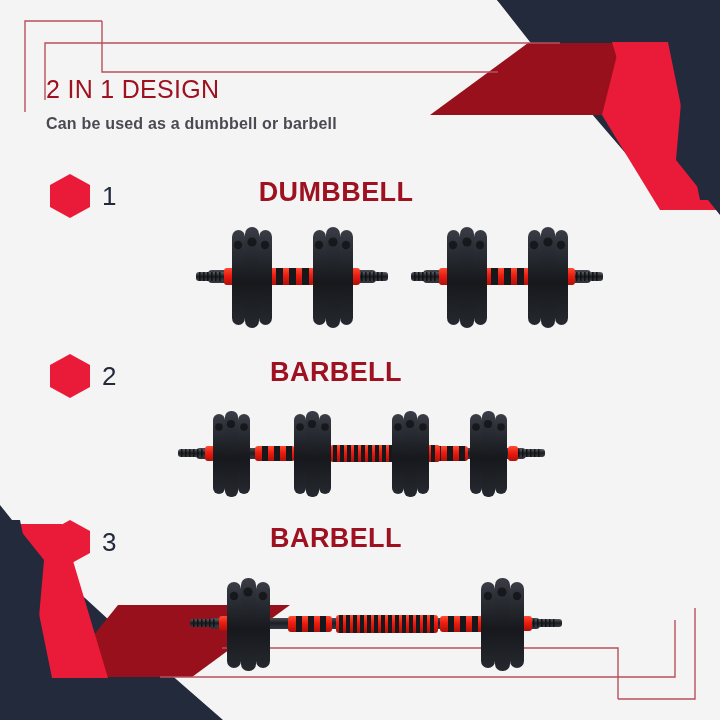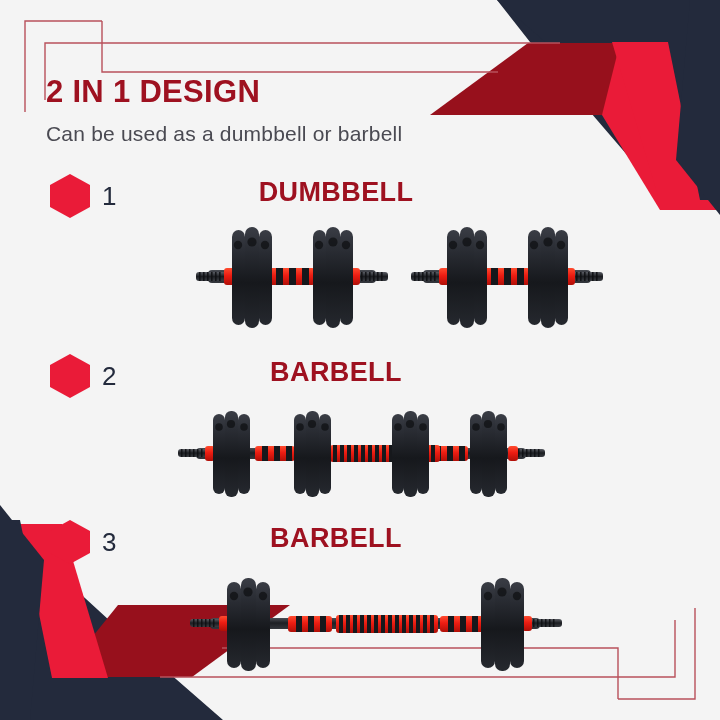--- a/index.html
+++ b/index.html
@@ -13,30 +13,30 @@
 
   
   .corner-svg { position:absolute; top:0; left:0; width:720px; height:720px; pointer-events:none; }
 
   
   .frame-svg { position:absolute; top:0; left:0; width:720px; height:720px; pointer-events:none; }
 
   
   .header { position:absolute; left:46px; top:76px; width:470px; }
   .title {
-    font-size:31px;
-    font-weight:bold;
+    font-size:25px;
+    font-weight:normal;
     letter-spacing:0.3px;
     color:#9e1120;
     line-height:1.05;
   }
   .subtitle {
     margin-top:13px;
-    font-size:21px;
-    font-weight:400;
+    font-size:16px;
+    font-weight:700;
     color:#4a4a52;
     letter-spacing:0.2px;
   }
 
   
   .row { position:absolute; left:0; width:720px; }
   .row-1 { top:172px; }
   .row-2 { top:352px; }
   .row-3 { top:518px; }
 

